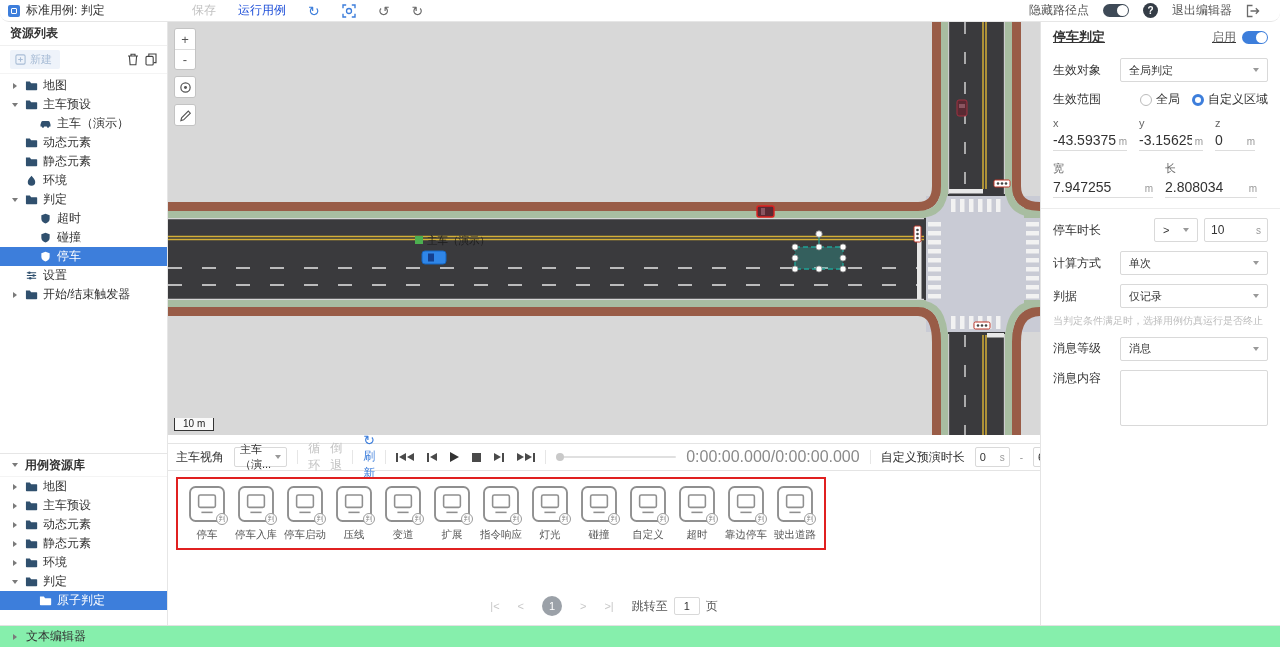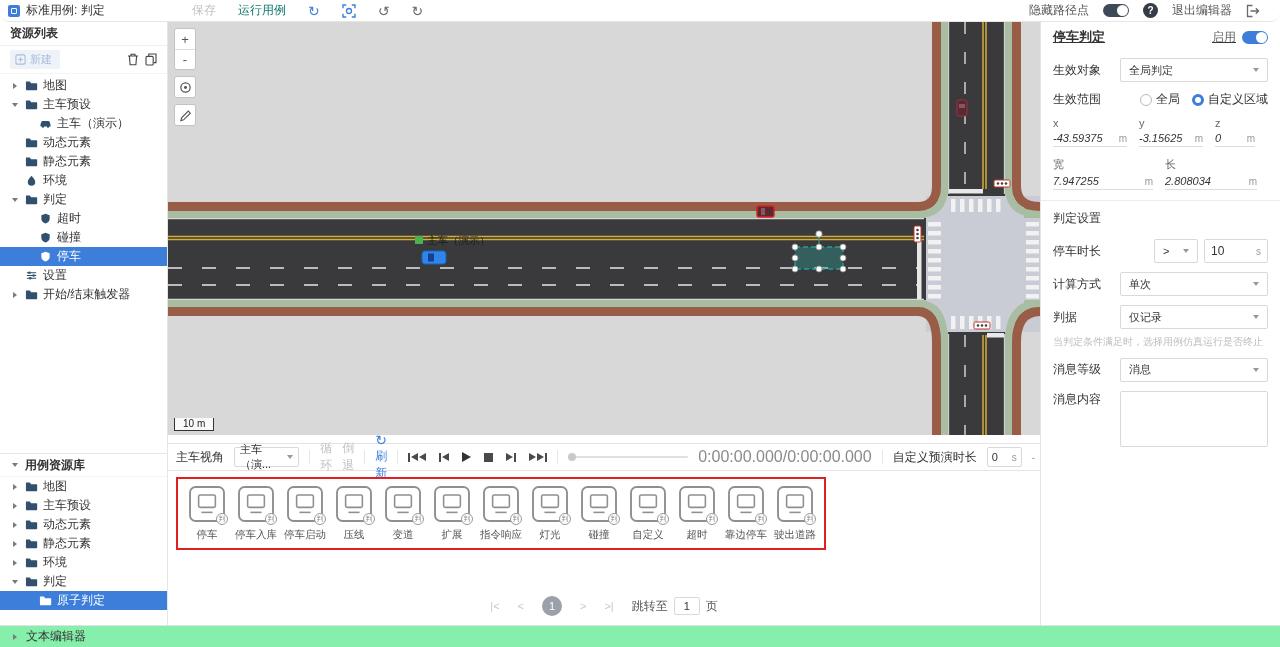--- a/index.html
+++ b/index.html
@@ -8,21 +8,21 @@
 
   
   .hdr { position:absolute; top:0; left:0; right:0; height:22px; background:#fff;
     border-bottom:1px solid #e6e6e6; display:flex; align-items:center; z-index:30;border-radius:9px; }
   .hdr-left { display:flex; align-items:center; gap:6px; padding-left:8px; width:168px; }
   .app-ic { width:12px; height:12px; border-radius:2px; background:#3D7EDB; position:relative; flex:none; }
   .app-ic::after { content:""; position:absolute; inset:3px; border:1.5px solid #fff; border-radius:1px; }
   .hdr-center { display:flex; align-items:center; gap:22px; padding-left:24px; }
   .txt-btn { font-size:12px; cursor:default; }
   .dis { color:#c2c2c2; }
-  .en { color:#0f766e; }
+  .en { color:#1d4ed8; }
   .h-ic { font-size:14px; line-height:1; }
   .blue { color:#3D7EDB; }
   .gray { color:#6b6b6b; }
   .hdr-right { margin-left:auto; display:flex; align-items:center; gap:14px; padding-right:20px; }
   .tgl { width:26px; height:13px; border-radius:7px; position:relative; flex:none; }
   .tgl .knob { position:absolute; top:1px; right:1px; width:11px; height:11px; border-radius:50%; background:#fff; }
   .tgl.dark { background:#3e4a57; }
   .tgl.blueon { background:#3D7EDB; }
   .help-c { width:15px; height:15px; border-radius:50%; background:#343c46; color:#fff; font-size:10px;
     display:flex; align-items:center; justify-content:center; font-weight:bold; }
@@ -66,21 +66,21 @@
   .mt-group .mt-btn + .mt-btn { border-top:1px solid #ddd; }
   .mt-single { border:1px solid #c3c3c3; border-radius:3px; overflow:hidden; }
   .scalebox { position:absolute; left:6px; bottom:4px; font-size:10px; color:#222; background:rgba(255,255,255,.85);
     padding:0 8px 1px 8px; border-left:1px solid #333; border-right:1px solid #333; border-bottom:1px solid #333; z-index:5; }
 
   
   .pb { margin-top:8px; height:28px; border-top:1px solid #e4e4e4; border-bottom:1px solid #e4e4e4;
     display:flex; align-items:center; padding:0 8px; gap:10px; }
   .pb-sep { width:1px; height:14px; background:#e6e6e6; flex:none; }
   .pb-select { width:76px; height:20px; border:1px solid #d9d9d9; border-radius:2px; display:flex;
-    align-items:center; padding:0 5px; gap:16px; font-size:11px; color:#333; }
+    align-items:center; padding:0 5px; gap:4px; font-size:11px; color:#333; }
   .caret-dn { margin-left:auto; width:0; height:0; border-top:4px solid #999; border-left:3.5px solid transparent; border-right:3.5px solid transparent; flex:none; }
   .t-btn { display:flex; align-items:center; gap:1px; }
   .t-bar { width:2px; height:9px; background:#4a4a4a; }
   .t-left { width:0; height:0; border-top:4.5px solid transparent; border-bottom:4.5px solid transparent; border-right:7px solid #4a4a4a; }
   .t-right { width:0; height:0; border-top:4.5px solid transparent; border-bottom:4.5px solid transparent; border-left:7px solid #4a4a4a; }
   .t-stop { width:9px; height:9px; background:#4a4a4a; }
   .t-play { border-left-width:9px; border-top-width:5.5px; border-bottom-width:5.5px; border-left-color:#333; }
   .transport { display:flex; align-items:center; gap:13px; }
   .slider { flex:1; height:14px; position:relative; min-width:120px; }
   .slider .track { position:absolute; top:6px; left:0; right:0; height:2px; background:#e0e0e0; border-radius:1px; }
@@ -120,21 +120,21 @@
     align-items:center; padding:0 8px; font-size:11px; color:#333; }
   .sel-box.small { width:44px; }
   .radio-g { display:flex; align-items:center; gap:12px; }
   .radio { display:flex; align-items:center; gap:4px; font-size:12px; color:#333; }
   .rdot { width:12px; height:12px; border:1px solid #bbb; border-radius:50%; background:#fff; flex:none; }
   .radio.on .rdot { border:3.5px solid #3D7EDB; }
   .coords { display:flex; padding:0 12px; gap:12px; margin-bottom:10px; }
   .coord { display:flex; flex-direction:column; gap:3px; }
   .coord .cl { font-size:11px; color:#666; }
   .ufield { display:flex; align-items:baseline; gap:3px; border-bottom:1px solid #ddd; padding-bottom:2px; }
-  .ufield input { border:none; outline:none; width:100%; font-size:11px; color:#333; font-family:inherit;font-style:italic; }
+  .ufield input { border:none; outline:none; width:100%; font-size:14px; color:#333; font-family:inherit; }
   .c-x { width:74px; } .c-y { width:64px; } .c-z { width:40px; }
   .c-w { width:100px; } .c-l { width:92px; }
   .divider { border-top:1px solid #ececec; margin:4px 0 9px 0; }
   .sec-title { padding:0 12px; margin-bottom:12px; font-size:12px; color:#333; }
   .dur-g { display:flex; align-items:center; gap:6px; }
   .input-box { width:64px; height:24px; border:1px solid #d9d9d9; border-radius:2px; display:flex;
     align-items:center; padding:0 6px; gap:2px; }
   .input-box input { border:none; outline:none; width:100%; font-size:12px; color:#333; font-family:inherit; }
   .hint { padding:0 12px; margin:-3px 0 9px 0; font-size:10px; color:#bcbcbc; line-height:1.35; }
   .msg-row { align-items:flex-start; }
@@ -777,21 +777,20 @@
     <div class="coord c-l">
       <span class="cl">长</span>
       <span class="ufield">
           <input value="2.808034" style="">
           <span class="unit">m</span>
         </span>
     </div>
   </div>
 
   <div class="divider"></div>
-  <div class="sec-title">判定设置</div>
 
   <div class="ins-row">
     <span class="lbl">停车时长</span>
     <span class="dur-g">
       <div class="sel-box small">
         <span>&gt;</span>
           <span class="caret-dn"></span>
       </div>
       <span class="input-box">
         <input value="10" style="">

